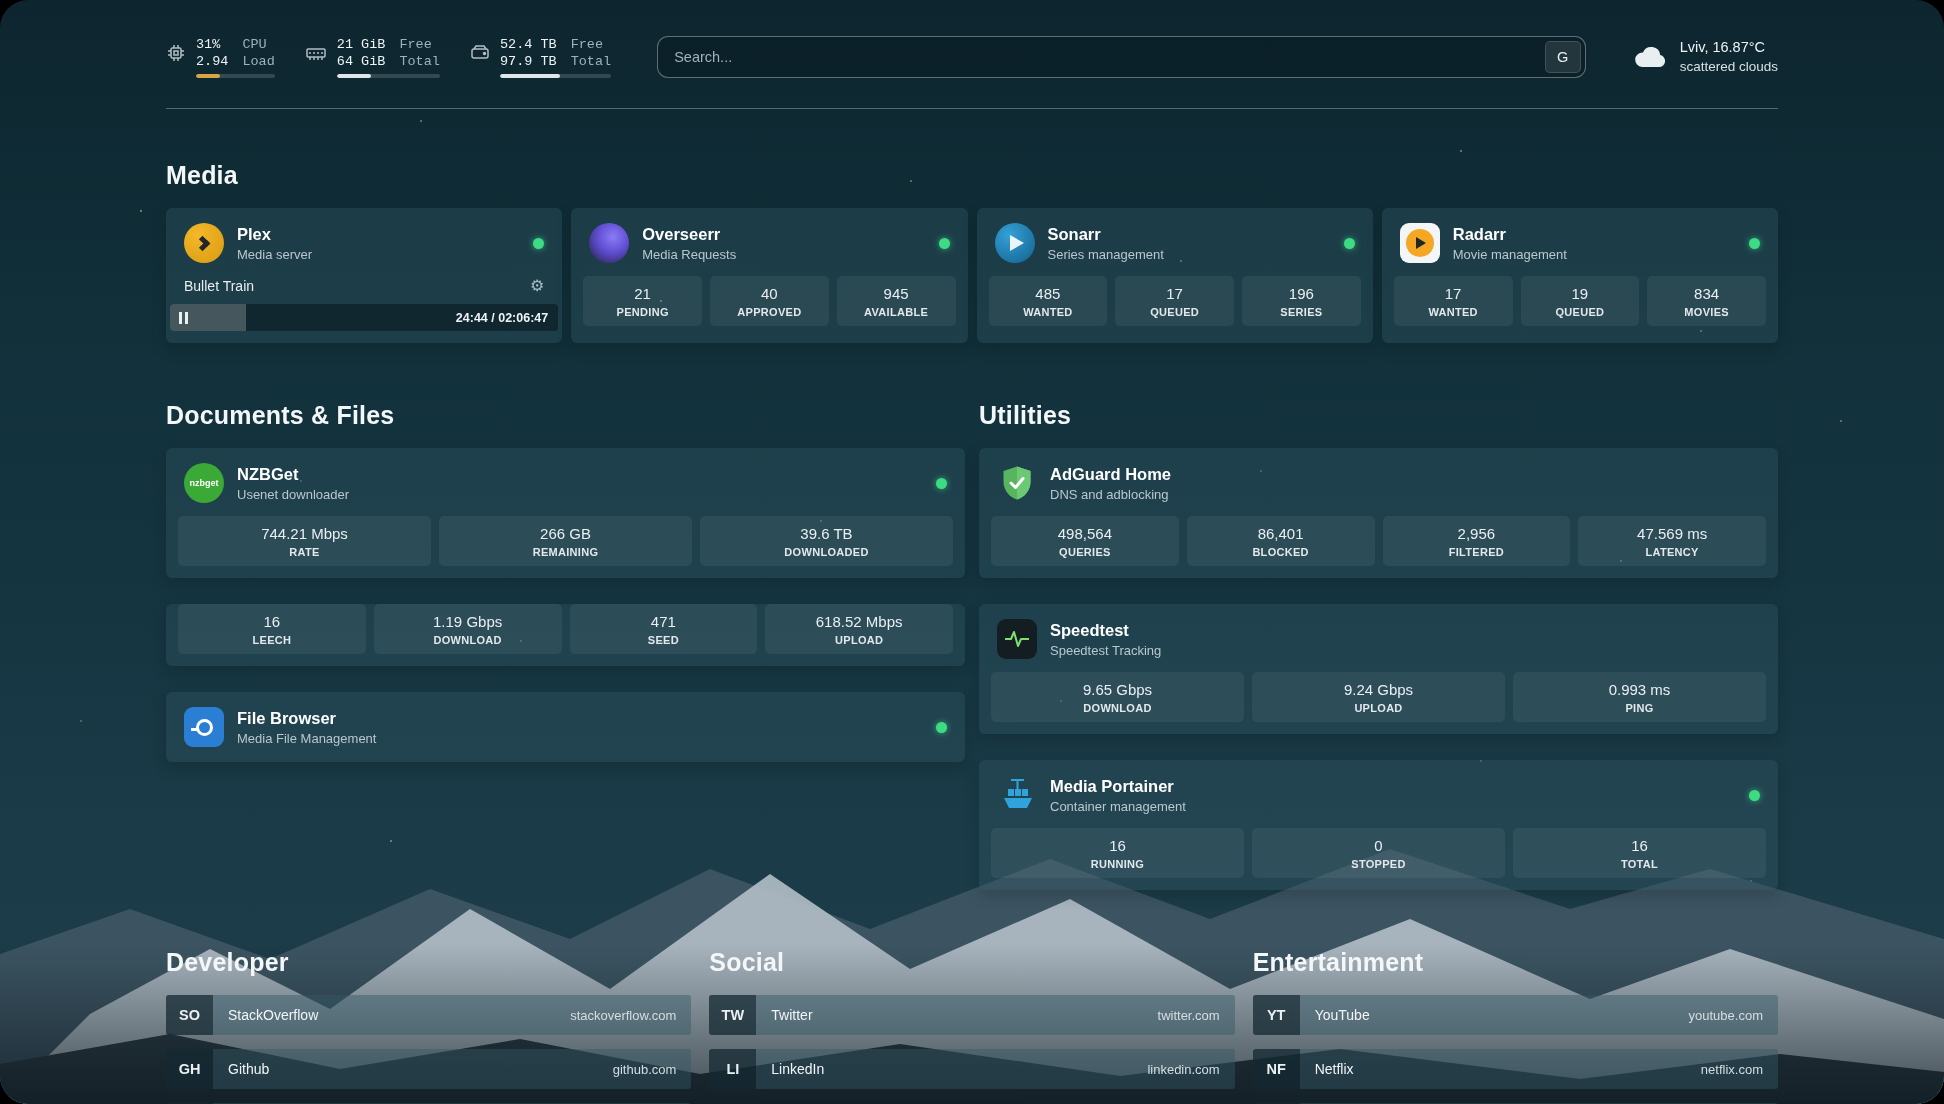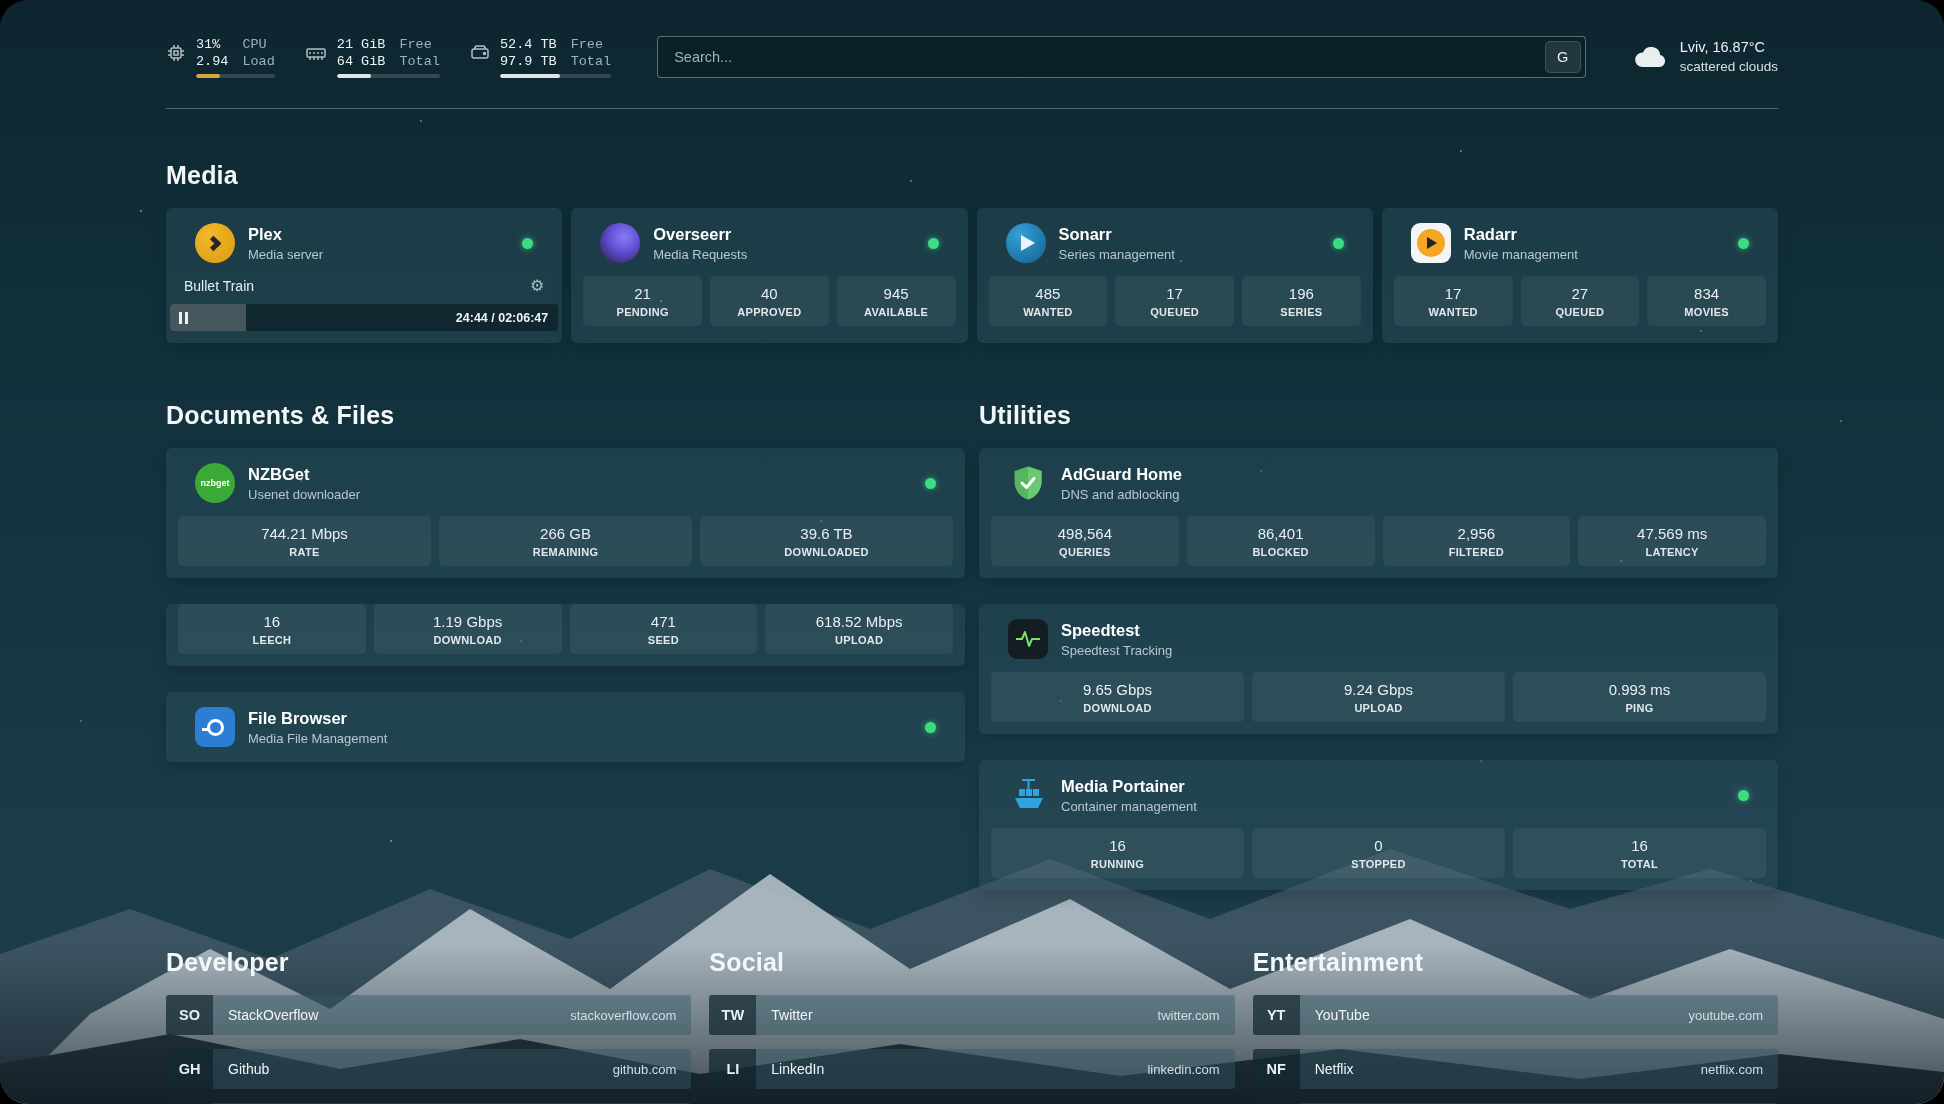--- a/index.html
+++ b/index.html
@@ -27,36 +27,36 @@
   .sys-body { display:flex; flex-direction:column; }
   .sys-rows { display:flex; gap:14px; }
   .sys-col { display:flex; flex-direction:column; gap:2px; font-size:13.5px;font-family:Liberation Mono, monospace; }
   .sys-col.vals { color:#eef3f5; }
   .sys-col.labs { color:#9fb2ba; }
   .sys-bar { margin-top:5px; height:4px; border-radius:2px; background:rgba(255,255,255,.16); overflow:hidden; }
   .sys-bar > div { height:100%; border-radius:2px; background:#dfe6ea; }
   .sys-bar.cpu > div { background:#d9a543; }
   .search-wrap { flex:1; margin:0 46px; position:relative; }
   .search-input { width:100%; height:42px; background:rgba(9,27,34,.55); border:1px solid rgba(255,255,255,.35);
-                  border-radius:4px; color:#eef3f5; font-size:14.5px; padding:0 52px 0 16px; outline:none; font-family:inherit;}
+                  border-radius:11px; color:#eef3f5; font-size:14.5px; padding:0 52px 0 16px; outline:none; font-family:inherit;}
   .search-input::placeholder { color:#9fb2ba; }
   .g-chip { position:absolute; right:5px; top:5px; bottom:5px; width:36px; border-radius:5px;
             background:rgba(255,255,255,.10); border:1px solid rgba(255,255,255,.14);
             display:flex; align-items:center; justify-content:center; font-size:14.5px; color:#e9eef1; cursor:pointer; }
   .weather { display:flex; align-items:center; gap:12px; }
   .weather-text { font-size:14.5px; line-height:1.35; }
   .weather-text .cond { color:#d7e0e4; font-size:13.5px; }
   .divider { margin-top:30px; border-top:1px solid rgba(255,255,255,.30); }
   h2.section-title { margin:52px 0 18px; font-size:25px; font-weight:600; color:#f4f7f8; letter-spacing:.2px; }
   .media-grid { display:grid; grid-template-columns:repeat(4,1fr); gap:9px; }
   .cols { display:grid; grid-template-columns:1fr 1fr; gap:14px; margin-top:6px; align-items:start; }
   .col-stack { display:flex; flex-direction:column; gap:26px; }
   
   .card { background:rgba(48,84,97,.40); border-radius:6px; box-shadow:0 6px 16px rgba(0,0,0,.16); cursor:pointer; }
-  .app-head { display:flex; align-items:center; gap:13px; padding:15px 29px 13px; }
+  .app-head { display:flex; align-items:center; gap:13px; padding:15px 18px 13px; }
   .app-icon { width:40px; height:40px; flex:none; display:flex; align-items:center; justify-content:center; }
   .app-titles { flex:1; min-width:0; }
   .app-name { font-size:16.5px; font-weight:600; color:#fff; }
   .app-desc { font-size:13px; color:#b9c7ce; margin-top:3px; }
   .status-dot { width:11px; height:11px; border-radius:50%; background:#3ddc84; box-shadow:0 0 6px rgba(61,220,132,.7); flex:none; }
   .stats-row { display:flex; gap:8px; padding:0 12px 12px; }
   .stat { flex:1; background:rgba(255,255,255,.06); border-radius:5px; padding:9px 4px 8px; text-align:center; }
   .stat .v { font-size:15px; color:#e9eff2; }
   .stat .l { font-size:11px; font-weight:700; color:#e2e9ec; margin-top:4px; letter-spacing:.3px; }
   
@@ -291,21 +291,21 @@
             <div class="app-desc">Movie management</div>
           </div>
           <div class="status-dot"></div>
         </div>
         <div class="stats-row">
           <div class="stat">
             <div class="v">17</div>
               <div class="l">WANTED</div>
           </div>
           <div class="stat">
-            <div class="v">27</div>
+            <div class="v">19</div>
               <div class="l">QUEUED</div>
           </div>
           <div class="stat">
             <div class="v">834</div>
               <div class="l">MOVIES</div>
           </div>
         </div>
       </div>
     </div>
 

